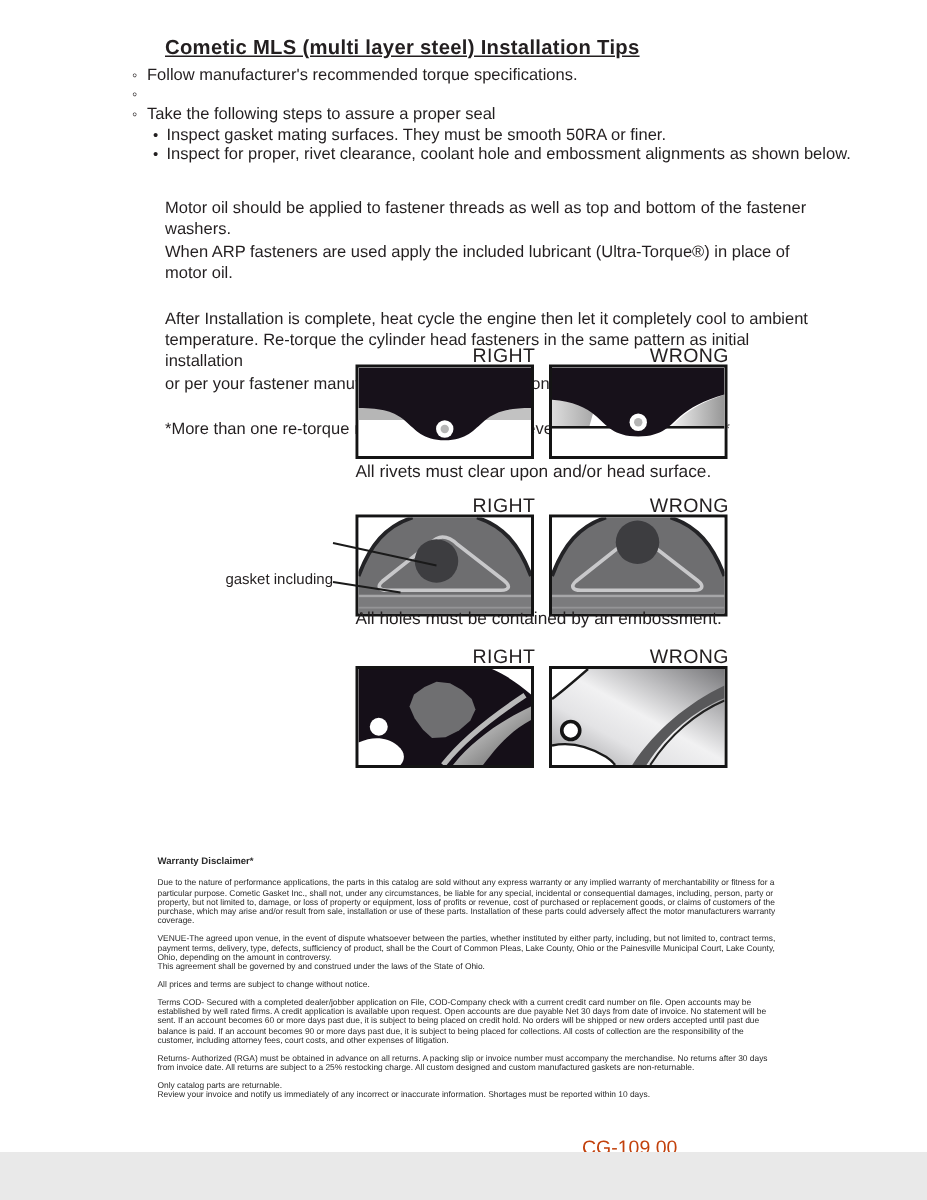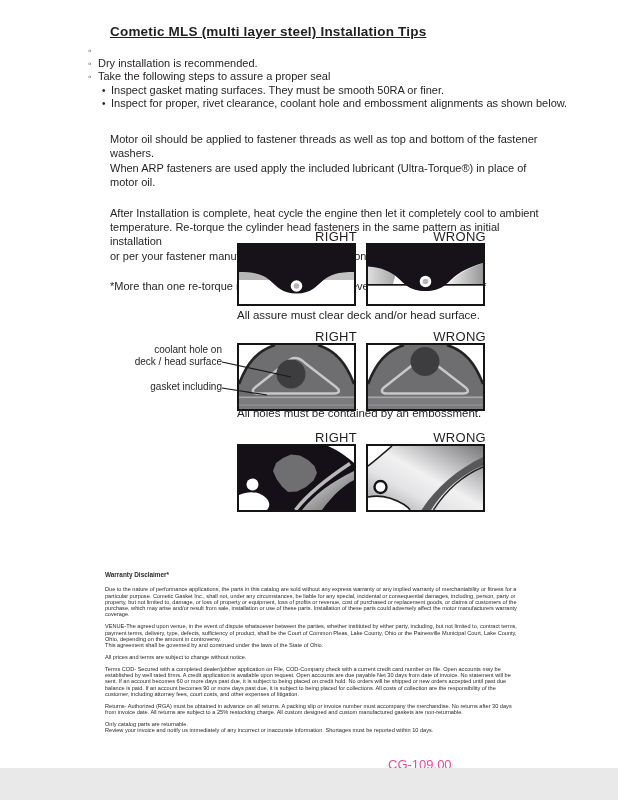--- a/index.html
+++ b/index.html
@@ -14,37 +14,37 @@
   .smark{width:9px;font-size:10px;flex:0 0 auto;}
   .sect-head{font-size:12.5px;font-weight:bold;margin:0 0 7px 0;}
   .para{font-size:11px;line-height:14.4px;margin:16px 0 13px 0;white-space:pre-line;width:432px;}
   .dlabel{width:120px;text-align:right;font-size:13px;letter-spacing:.3px;}
   .panel{width:115px;height:auto;border:2.5px solid #141414;background:#fff;line-height:0;}
   .caption{font-size:11.5px;line-height:12.8px;white-space:pre-line;}
   .ann{font-size:10px;line-height:12px;text-align:right;width:114px;}
   .fineprint{width:412px;font-size:5.6px;line-height:6.3px;color:#2a2a2a;}
   .fineprint .fp-head{font-size:6.4px;font-weight:bold;margin:0 0 8px 0;}
   .fineprint p{margin:0 0 5.5px 0;white-space:pre-line;}
-  .pagecode{font-size:13px;color:#ec4899;}
+  .pagecode{font-size:13px;color:#c2410c;}
   svg{display:block;}
 </style>
 </head>
 <body>
 
 <div class="page">
 
   <div class="abs title" style="left:110px;top:24px;">Cometic MLS (multi layer steel) Installation Tips</div>
 
   <div class="abs bullets" style="left:88px;top:44px;">
     <div class="brow">
       <span class="bmark">◦</span>
+      <span>Follow manufacturer's recommended torque specifications.</span>
     </div>
     <div class="brow">
       <span class="bmark">◦</span>
-      <span>Dry installation is recommended.</span>
     </div>
     <div class="brow">
       <span class="bmark">◦</span>
       <span>Take the following steps to assure a proper seal</span>
     </div>
     <div class="brow sub">
       <span class="smark">•</span>
       <span>Inspect gasket mating surfaces.  They must be smooth 50RA or finer.</span>
     </div>
     <div class="brow sub">
@@ -91,27 +91,25 @@
       <rect width="115" height="59" fill="#ffffff"></rect>
       <polygon points="0,21 30,21 25,39 0,39" fill="url(#g1)"></polygon>
       <path d="M80,39 C89,29 100,23 115,18 L115,39 Z" fill="url(#g2)"></path>
       <rect x="0" y="39" width="115" height="1.7" fill="#141414"></rect>
       <path d="M0,0 H115 V18 C101,22 92,27 85.5,32.5 C78.5,38.5 74,46 57.5,46 C41,46 36.5,38.5 29.5,32.5 C22.5,26.5 14,22.5 0,21.5 Z" fill="#17111a"></path>
       <circle cx="57.5" cy="36.5" r="5.8" fill="#ffffff"></circle>
       <circle cx="57.5" cy="36.5" r="2.8" fill="#b5b5b5"></circle>
     </svg>
   </div>
 
-  <div class="abs caption" style="left:237px;top:309px;">All assure must clear deck and/or head surface.</div>
+  <div class="abs caption" style="left:237px;top:309px;">All rivets must clear upon and/or head surface.</div>
 
   <div class="abs dlabel" style="left:237px;top:329px;">RIGHT</div>
   <div class="abs dlabel" style="left:366px;top:329px;">WRONG</div>
 
-  <div class="abs ann" style="left:108px;top:344px;white-space:pre-line;">coolant hole on
-deck / head surface</div>
   <div class="abs ann" style="left:108px;top:381px;">gasket including</div>
 
   <div class="abs panel" style="left:237px;top:343px;">
     <svg width="115" height="64" viewBox="0 0 115 64">
       <rect width="115" height="64" fill="#6e6e70"></rect>
       <rect y="51.5" width="115" height="12.5" fill="#7b7b7d"></rect>
       <rect y="51.5" width="115" height="1.6" fill="#a6a6a8"></rect>
       <rect y="59.5" width="115" height="1.2" fill="#949496"></rect>
       <path d="M56,13 C60,13 63,15 66,18 L97,42 C102,46 100,48.5 95,48.5 L19,48.5 C14,48.5 12,46 16,42.5 L47,18 C50,15 53,13 56,13 Z" fill="none" stroke="#c8c8ca" stroke-width="2.4"></path>
       <circle cx="52" cy="29" r="14.5" fill="#3d3d40"></circle>

